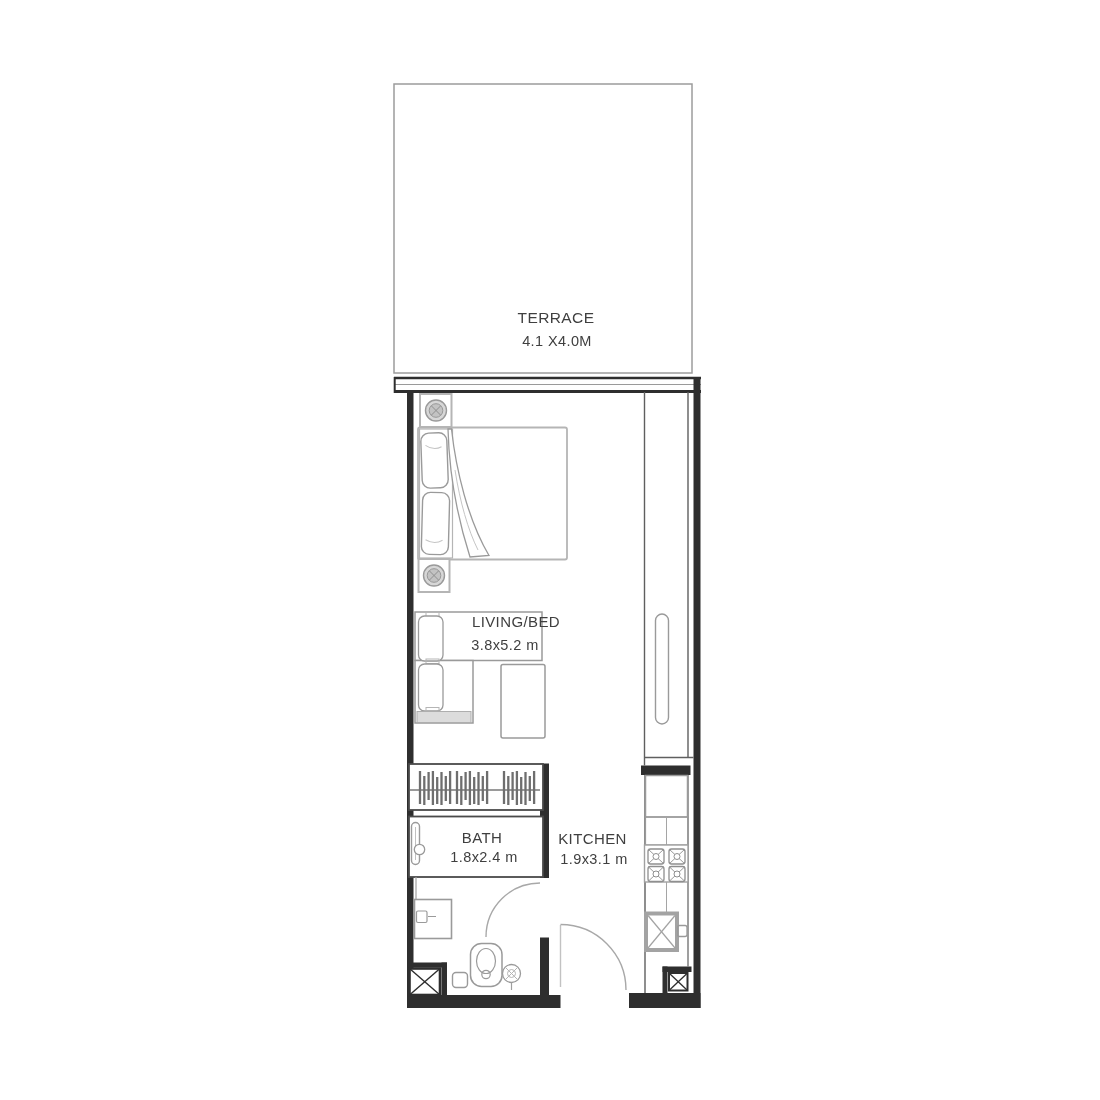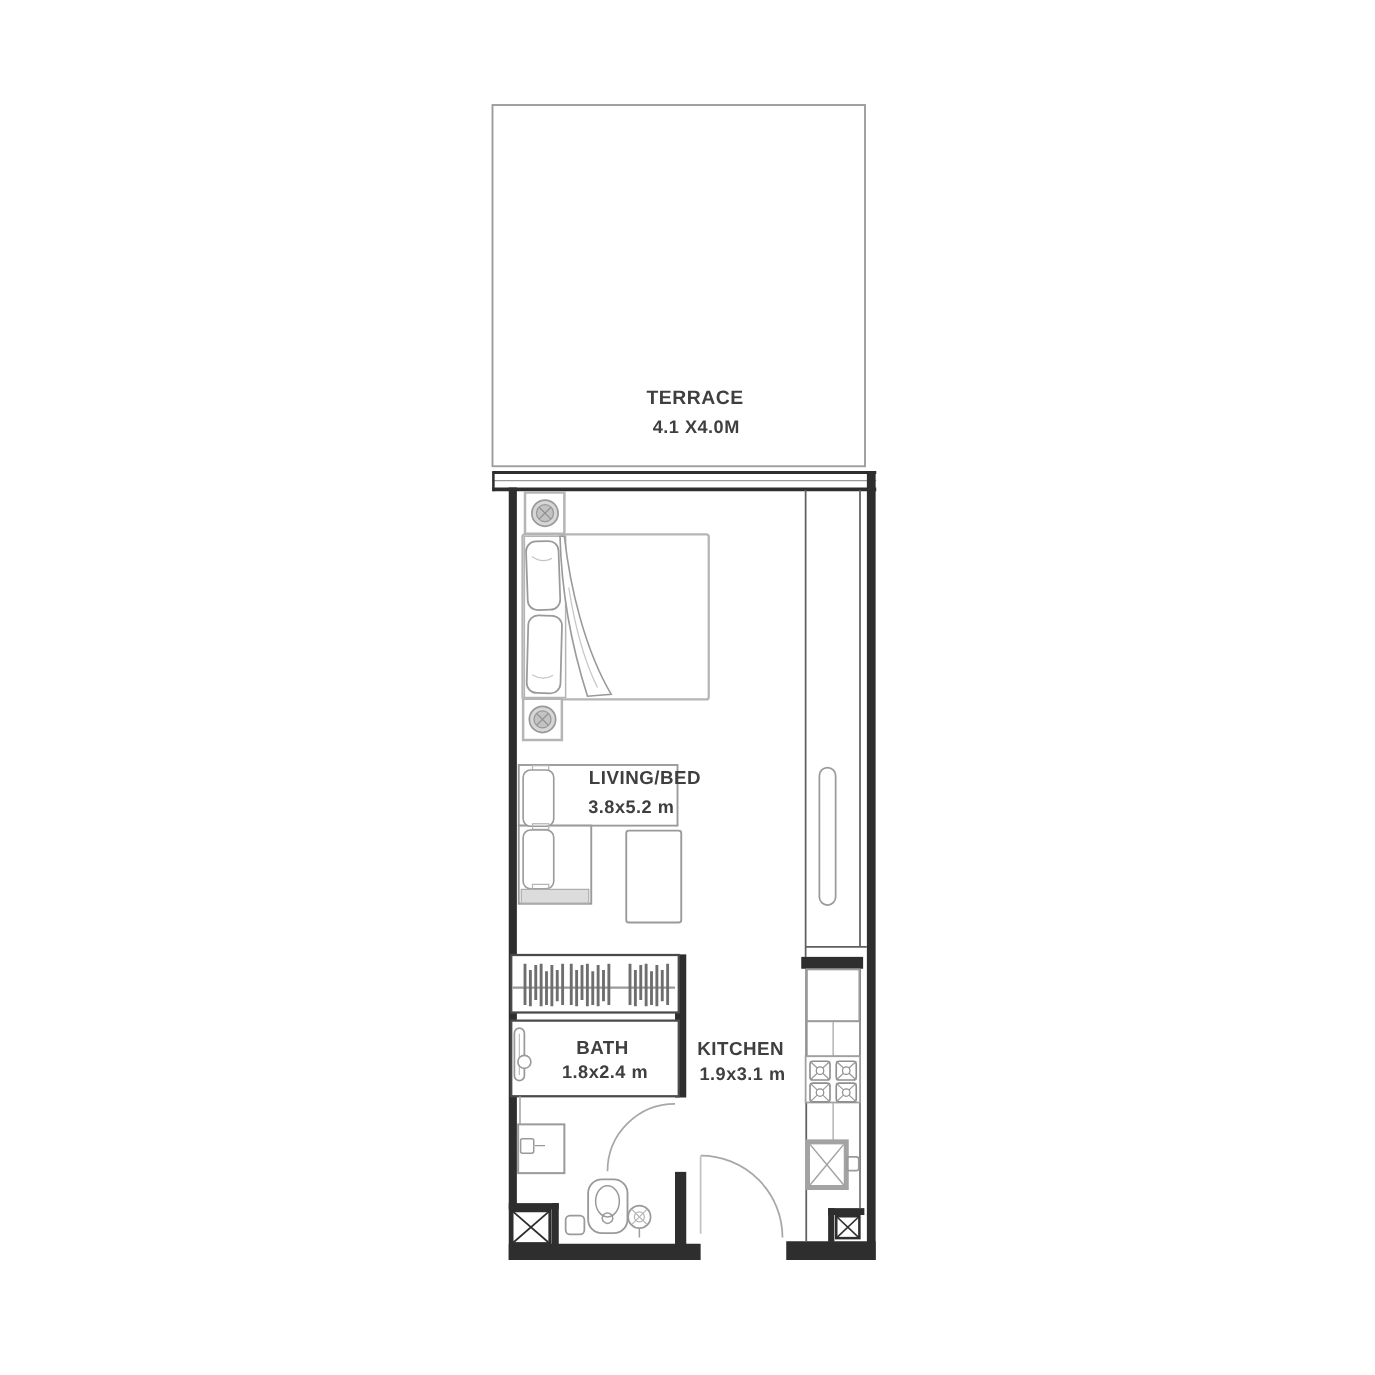--- a/index.html
+++ b/index.html
@@ -1,19 +1,18 @@
 <!DOCTYPE html>
 <html style="--background: #ffffff; --wall: #2e2e2e; --partition-line: #5f5f5f; --furniture-line: #9a9a9a; --light-line: #b5b5b5; --door-arc: #a8a8a8; --text: #3f3f3f;"><head>
 <meta charset="utf-8">
 <style>
   html,body{margin:0;padding:0;background:#ffffff;}
   #stage{
     position:relative;width:1100px;height:1100px;background:var(--background,#fff);
     font-family:"Liberation Sans", sans-serif;
-    font-weight:bold;
   }
   svg{display:block;}
   .wallf{fill:var(--wall,#2e2e2e);stroke:none;}
   .wline{stroke:var(--wall,#2e2e2e);fill:none;}
   .pline{stroke:var(--partition-line,#5f5f5f);fill:none;}
   .fline{stroke:var(--furniture-line,#9a9a9a);fill:#ffffff;}
   .flineo{stroke:var(--furniture-line,#9a9a9a);fill:none;}
   .lline{stroke:var(--light-line,#b5b5b5);fill:#ffffff;}
   .llineo{stroke:var(--light-line,#b5b5b5);fill:none;}
   .arc{stroke:var(--door-arc,#a8a8a8);fill:none;}

